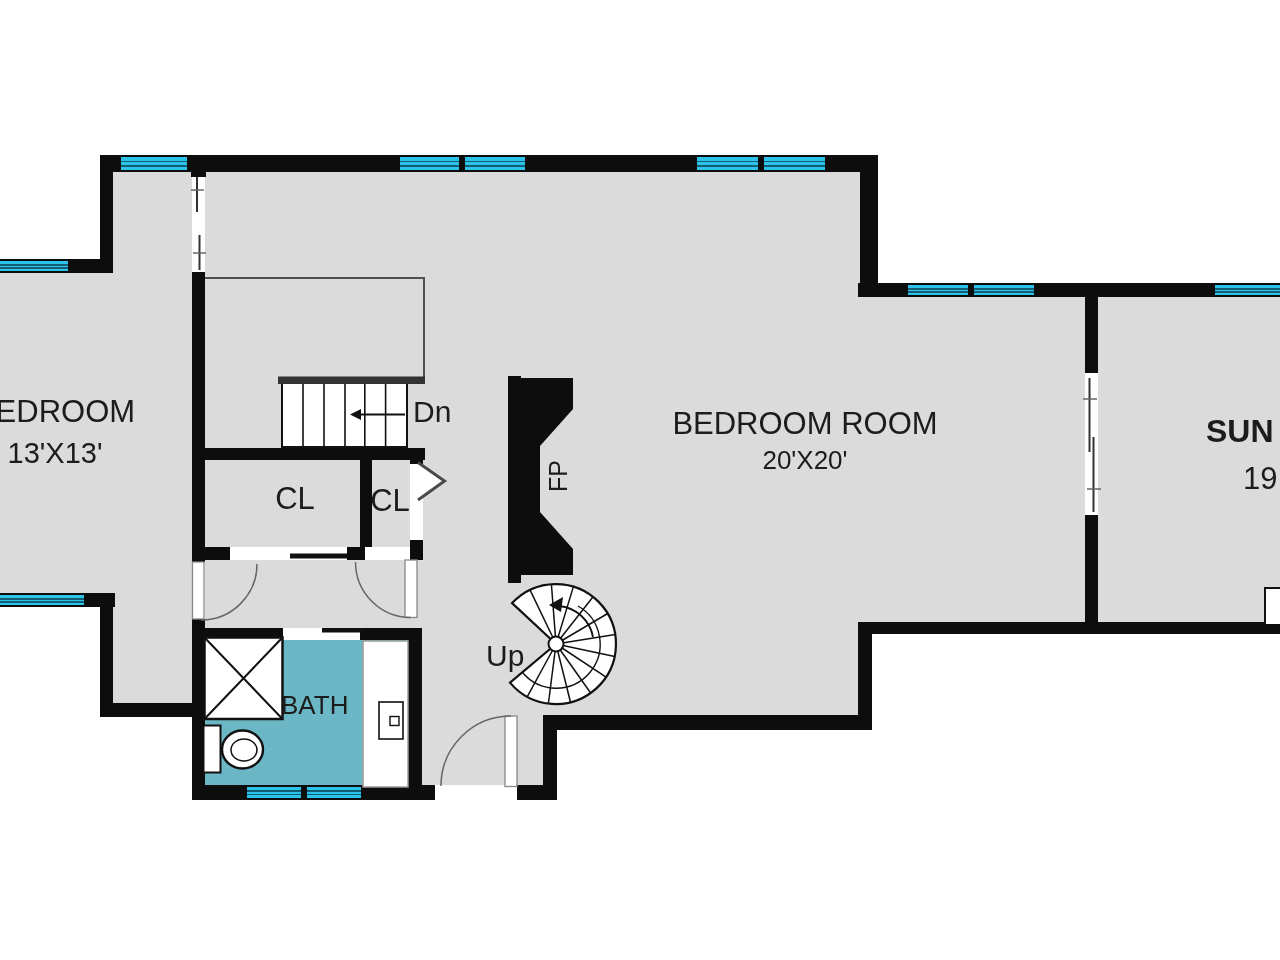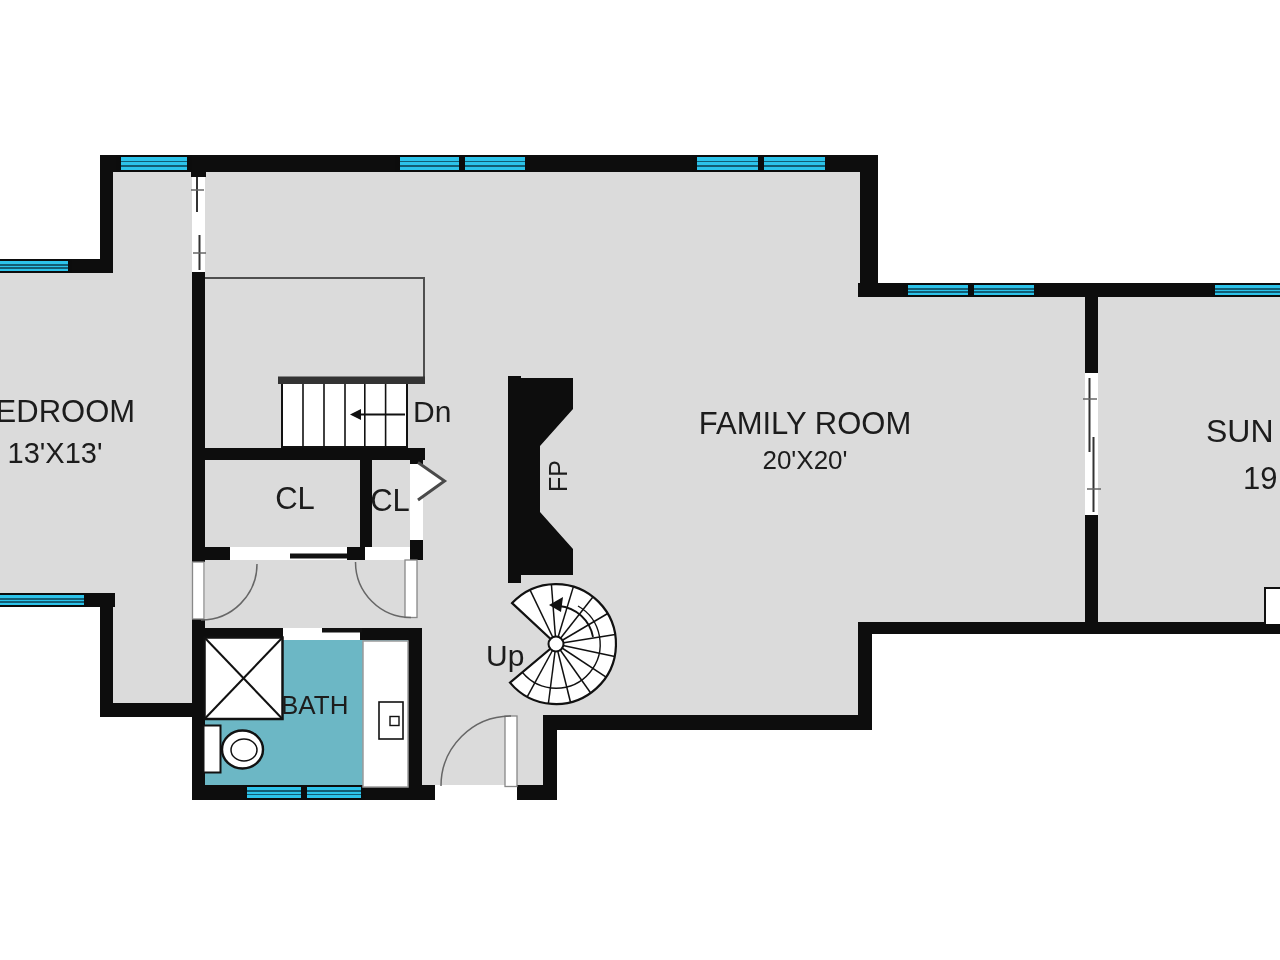--- a/index.html
+++ b/index.html
@@ -196,24 +196,24 @@
       <rect x="505" y="716" width="12" height="70.5" fill="#ffffff" stroke="#888" stroke-width="1.3"></rect>
       <path d="M 511 716 A 70 70 0 0 0 441 786" fill="none" stroke="#666" stroke-width="1.5"></path>
     </g>
   </svg>
 
   <div id="edge-notch"></div>
 
   <div class="lbl" style="left:-50px;top:394px;width:210px;font-size:31px;">BEDROOM</div>
   <div class="lbl" style="left:-50px;top:437px;width:210px;font-size:29px;">13'X13'</div>
 
-  <div class="lbl" style="left:650px;top:406px;width:310px;font-size:31px;">FAMILY ROOM</div>
+  <div class="lbl" style="left:650px;top:406px;width:310px;font-size:31px;">BEDROOM ROOM</div>
   <div class="lbl" style="left:650px;top:445px;width:310px;font-size:26px;">20'X20'</div>
 
-  <div class="lbl" style="left:1206px;top:413px;font-size:32px;text-align:center;">SUN</div>
+  <div class="lbl" style="left:1206px;top:413px;font-size:32px;text-align:center;font-weight:bold;">SUN</div>
   <div class="lbl" style="left:1243px;top:461px;font-size:31px;text-align:left;">19</div>
 
   <div class="lbl" style="left:281px;top:690px;font-size:26px;text-align:left;">BATH</div>
 
   <div class="lbl" style="left:270px;top:481px;width:50px;font-size:31px;">CL</div>
   <div class="lbl" style="left:367px;top:483px;width:46px;font-size:31px;">CL</div>
 
   <div class="lbl" style="left:413px;top:395px;font-size:30px;text-align:left;">Dn</div>
   <div class="lbl" style="left:486px;top:639px;font-size:30px;text-align:center;">Up</div>
 

